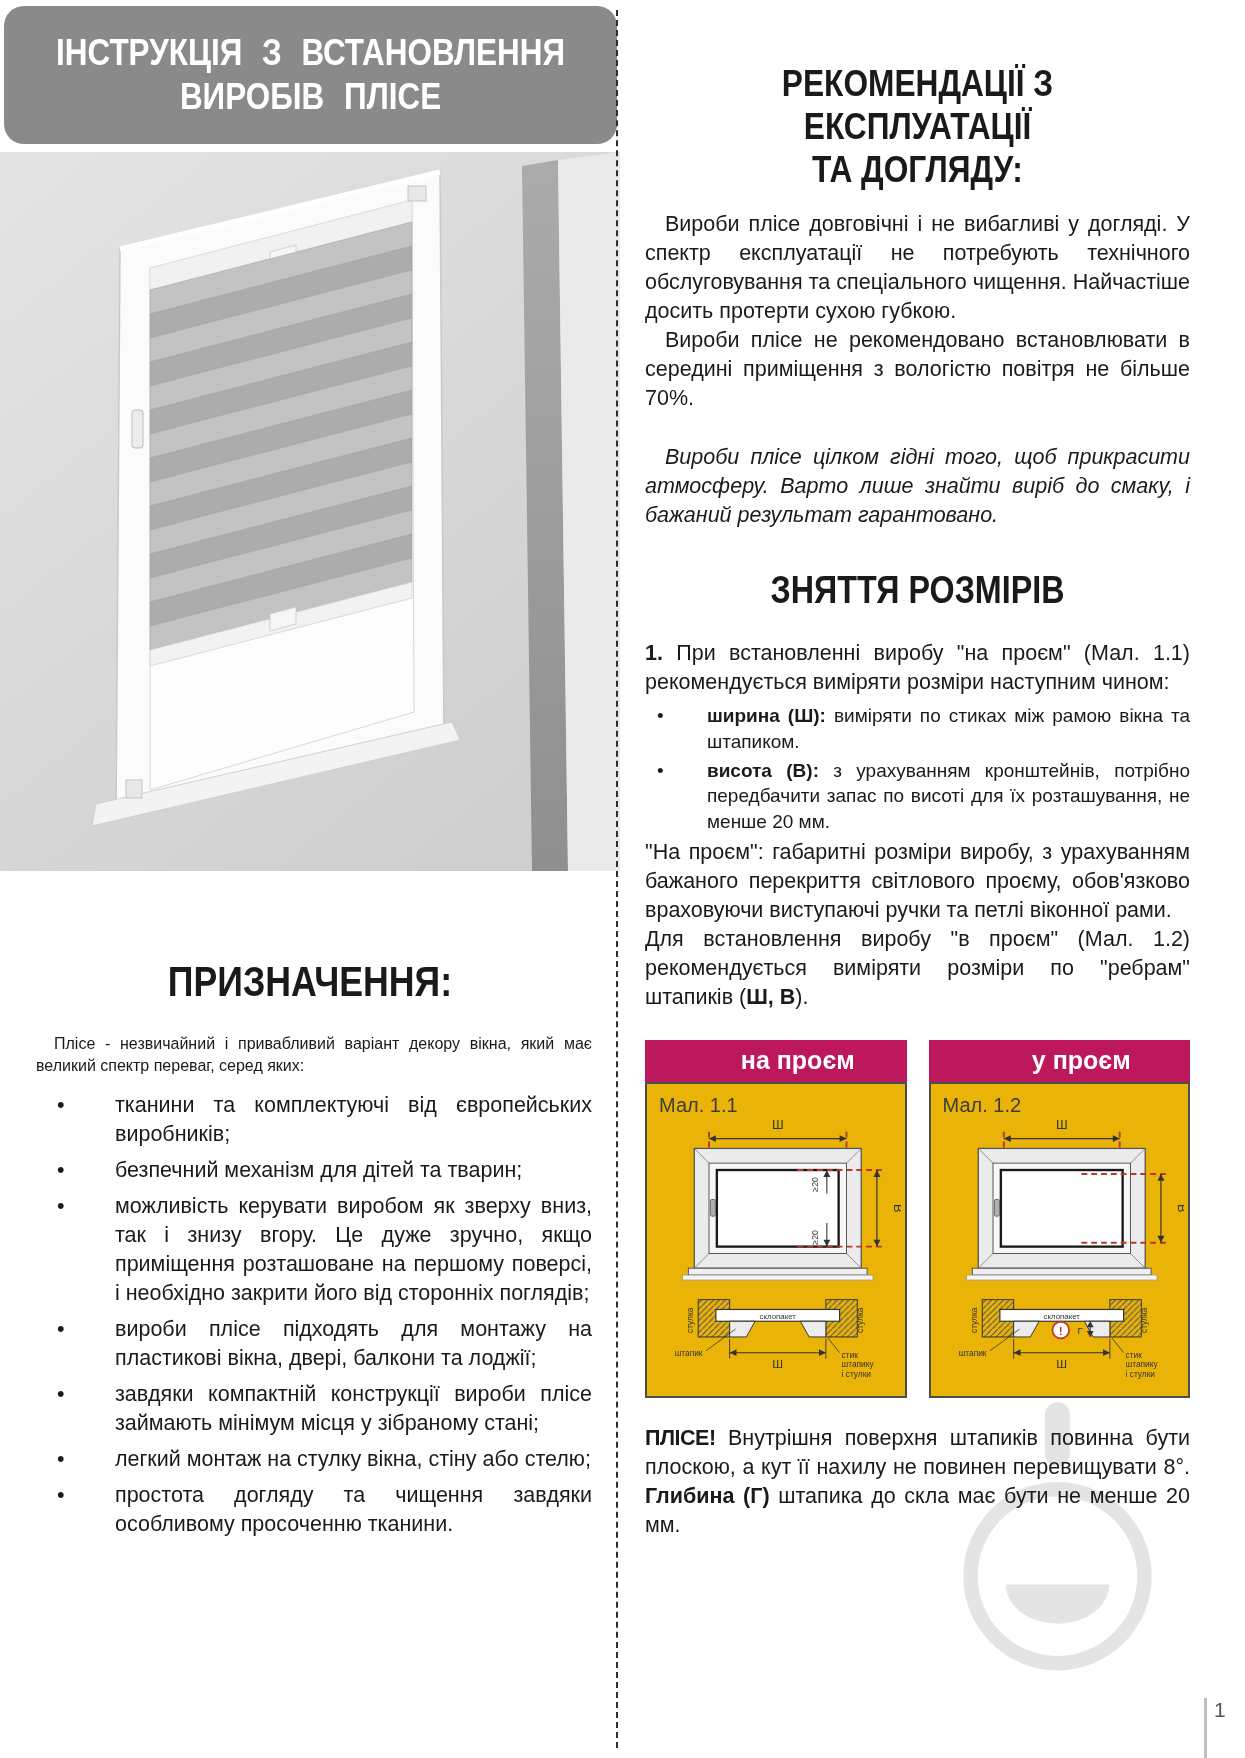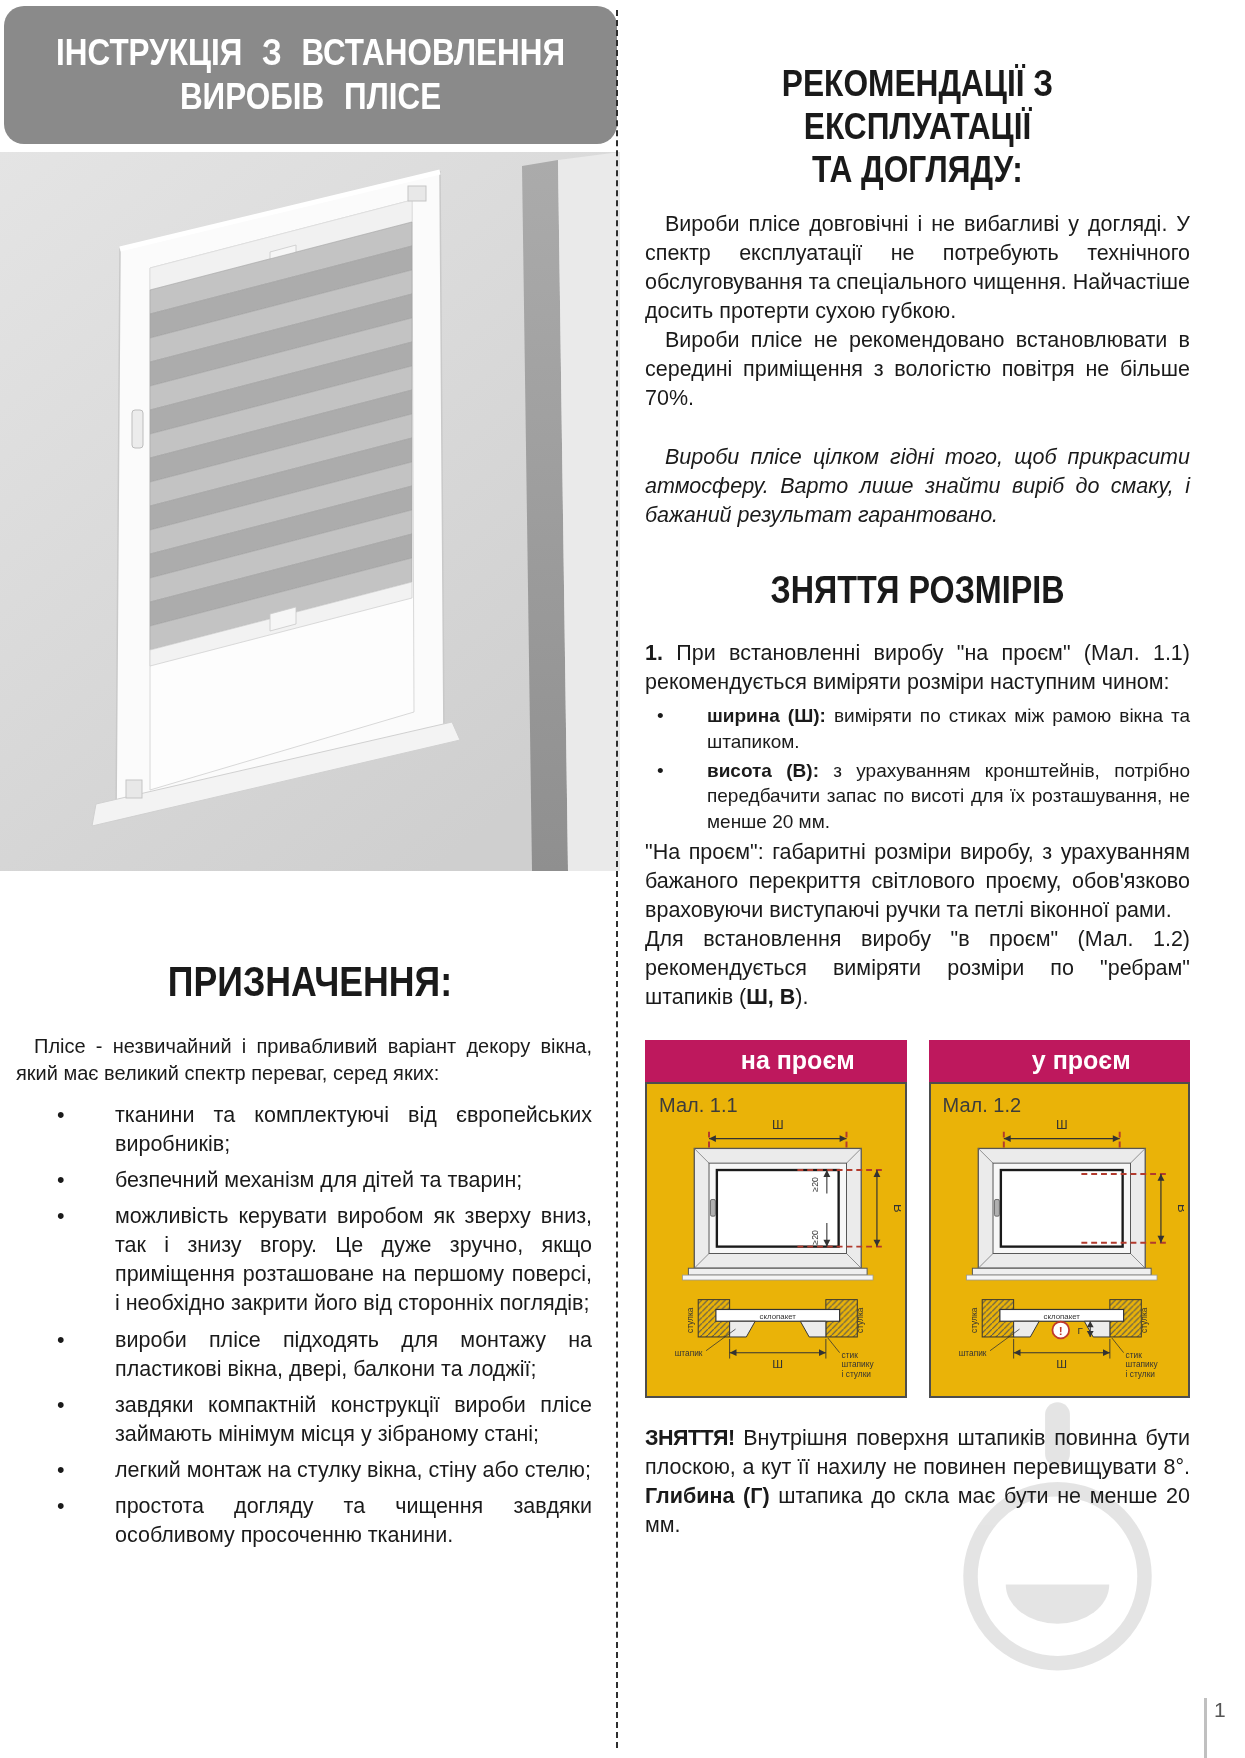--- a/index.html
+++ b/index.html
@@ -15,21 +15,21 @@
   
   .h-cond{font-weight:bold;text-align:center;transform:scaleX(0.85);transform-origin:50% 50%;
           letter-spacing:0;line-height:1.2;margin:0;}
 
   
   .lhead{margin:6px 0 8px 4px;width:613px;height:138px;background:#8a8a8a;color:#ffffff;
          display:flex;flex-direction:column;justify-content:center;border-radius:20px;}
   .lhead .h-cond{font-size:37px;word-spacing:0.35em;}
   .photo{width:620px;height:719px;display:block;}
   .purpose-h{margin-top:86px;font-size:42px;}
-  .intro{margin:26px 28px 0 16px;font-size:20px;line-height:1.35;text-align:justify;text-indent:18px;}
+  .intro{margin:26px 28px 0 36px;font-size:16px;line-height:1.35;text-align:justify;text-indent:18px;}
   .llist{list-style:none;margin:14px 28px 0 57px;padding:0;font-size:21.5px;line-height:1.35;}
   .llist li{position:relative;padding-left:58px;margin-bottom:7px;text-align:justify;}
   .llist li::before{content:"\2022";position:absolute;left:0;top:0;}
 
   
   .rhead1{margin-top:34px;font-size:36px;transform:scaleX(0.88);}
   .rp{margin:0;font-size:21.5px;line-height:1.35;text-align:justify;}
   .ind{text-indent:20px;}
   .mt18{margin-top:18px;} .mt30{margin-top:30px;} .mt26{margin-top:26px;}
   .italic{font-style:italic;}
@@ -293,21 +293,21 @@
             <line x1="52" y1="238" x2="82" y2="216" stroke="#333" stroke-width="0.8"></line>
             <line x1="188" y1="240" x2="176" y2="225" stroke="#333" stroke-width="0.8"></line>
             <text x="190" y="245" font-size="8.5" fill="#333">стик</text>
             <text x="190" y="255" font-size="8.5" fill="#333">штапику</text>
             <text x="190" y="265" font-size="8.5" fill="#333">і стулки</text>
           </svg>
         </div>
       </figure>
     </div>
 
-    <p class="rp warn"><span class="warn-label">ЗНЯТТЯ!</span> <span>Внутрішня поверхня штапиків повинна бути плоскою, а кут її нахилу не повинен перевищувати 8°.</span> <span class="b">Глибина (Г)</span> <span>штапика до скла має бути не менше 20 мм.</span></p>
+    <p class="rp warn"><span class="warn-label">ПЛІСЕ!</span> <span>Внутрішня поверхня штапиків повинна бути плоскою, а кут її нахилу не повинен перевищувати 8°.</span> <span class="b">Глибина (Г)</span> <span>штапика до скла має бути не менше 20 мм.</span></p>
   </div>
 
   <svg class="wm2" viewBox="0 0 210 280">
     <g opacity="0.55">
       <rect x="93" y="4" width="24" height="62" rx="12" fill="#cfcfcf"></rect>
       <circle cx="105" cy="172" r="84" fill="none" stroke="#cfcfcf" stroke-width="14"></circle>
       <path d="M 55,180 a 50,38 0 0 0 100,0 Z" fill="#cfcfcf"></path>
     </g>
   </svg>
 

